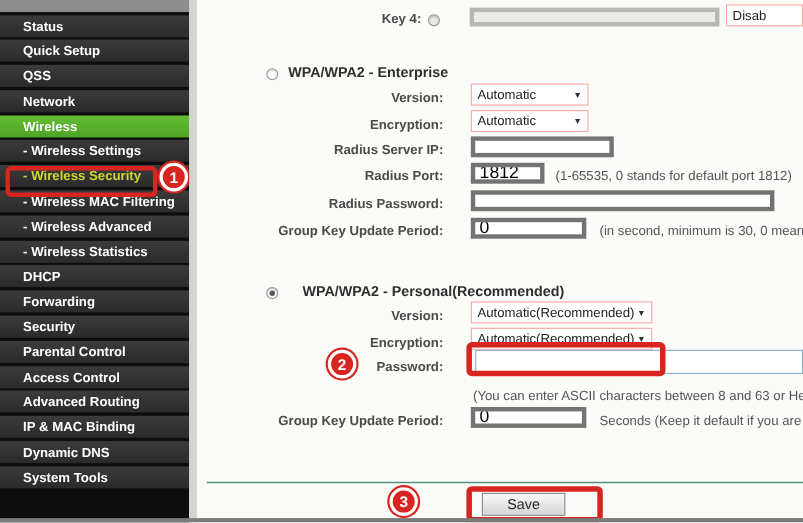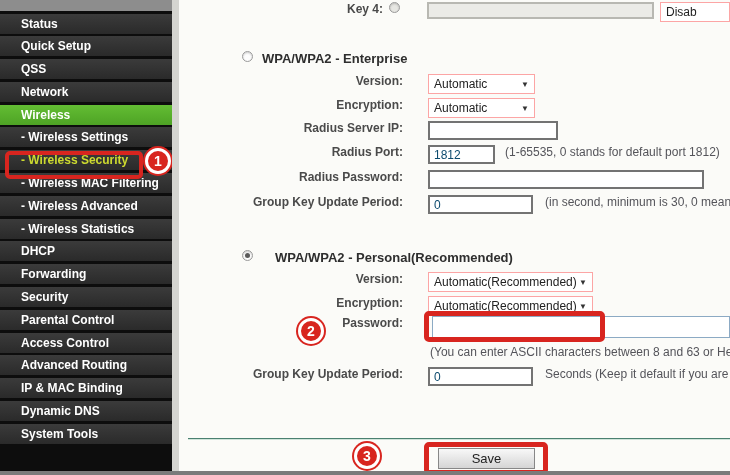--- a/index.html
+++ b/index.html
@@ -12,44 +12,44 @@
   .sidebar-items { display:flex; flex-direction:column; gap:2.8px; padding-top:2.5px; }
   .side-item { height:20px; line-height:20px; background:linear-gradient(#3b3b3b,#2a2a2a);
                color:#fff; font-size:12px; font-weight:bold; padding-left:21px;
                white-space:nowrap; cursor:pointer; }
   .side-item.active { background:linear-gradient(#63bd33,#4ea325); }
   .side-item.highlight { color:#ccd92f; }
   .sep-strip { position:absolute; left:172px; top:0; width:7px; height:475px; background:#d4d4d0; z-index:2; }
 
   
   .content { position:absolute; left:179px; top:0; width:551px; height:475px; background:#fbfbf8; overflow:hidden; }
-  .row { position:absolute; left:0; width:100%; display:flex; align-items:flex-start; height:22px; }
+  .row { position:absolute; left:0; width:100%; display:flex; align-items:flex-end; height:22px; }
   .lbl { width:224px; text-align:right; font-size:12px; font-weight:bold; color:#4a4a4a; flex:none; }
   .note { font-size:12px; color:#54545a; white-space:nowrap; }
   .heading { font-size:13px; font-weight:bold; color:#2e2e2e; }
 
   .radio { width:11px; height:11px; border-radius:50%; border:1px solid #9a9a9a; background:#fdfdfd; flex:none;
            box-shadow:inset 0 1px 2px rgba(0,0,0,.2); position:relative; cursor:pointer; }
   .radio.checked::after { content:""; position:absolute; left:2px; top:2px; width:5px; height:5px;
            border-radius:50%; background:#5a5a5a; }
   .radio.dim { background:#e6e6e2; }
 
-  .tinput { height:19px; border:2px solid #737373; background:#fff; font-size:12px; color:#0c4a6e;
+  .tinput { height:19px; border:4px solid #737373; background:#fff; font-size:16px; color:#000000;
             padding:0 4px; font-family:"Liberation Sans",sans-serif; }
   .tinput.disabled { background:#ebebe7; border-color:#b8b8b2; }
   .pw-input { height:22px; border:1px solid #8caac4; background:#fff; flex:1; margin-left:29px;
               font-size:12px; padding:0 6px; font-family:"Liberation Sans",sans-serif; }
 
   .select { height:20px; border:1px solid #fca5a5; background:#fff; display:flex; align-items:center;
             font-size:12px; color:#222; padding-left:5px; position:relative; cursor:pointer; flex:none; }
   .select .arrow { position:absolute; right:5px; font-size:8px; color:#333; }
 
   .teal-line { position:absolute; left:9px; right:0; top:438px; height:2px; background:#4a8070;
                border-bottom:1px solid #cfe4da; }
-  .save-btn { position:absolute; left:259px; top:448px; width:97px; height:21px;
+  .save-btn { position:absolute; left:259px; top:448px; width:76px; height:21px;
               background:linear-gradient(#f8f8f8,#d5d5d5); border:1px solid #878787;
               font-size:13px; color:#222; font-family:"Liberation Sans",sans-serif; cursor:pointer; }
 
   
   .red-box { position:absolute; border:4px solid #d8251f; border-radius:5px; z-index:5; pointer-events:none; }
   .badge { position:absolute; width:26px; height:26px; background:#d8251f; border:3px solid #fff;
            box-shadow:0 0 0 2px #d8251f; border-radius:50%; color:#fff; font-weight:bold; font-size:14px;
            display:flex; align-items:center; justify-content:center; z-index:6; }
   .box-ws   { left:5px;  top:151px; width:138px; height:28px; }
   .box-pw   { left:245px; top:311px; width:181px; height:31px; border-width:5px; }

